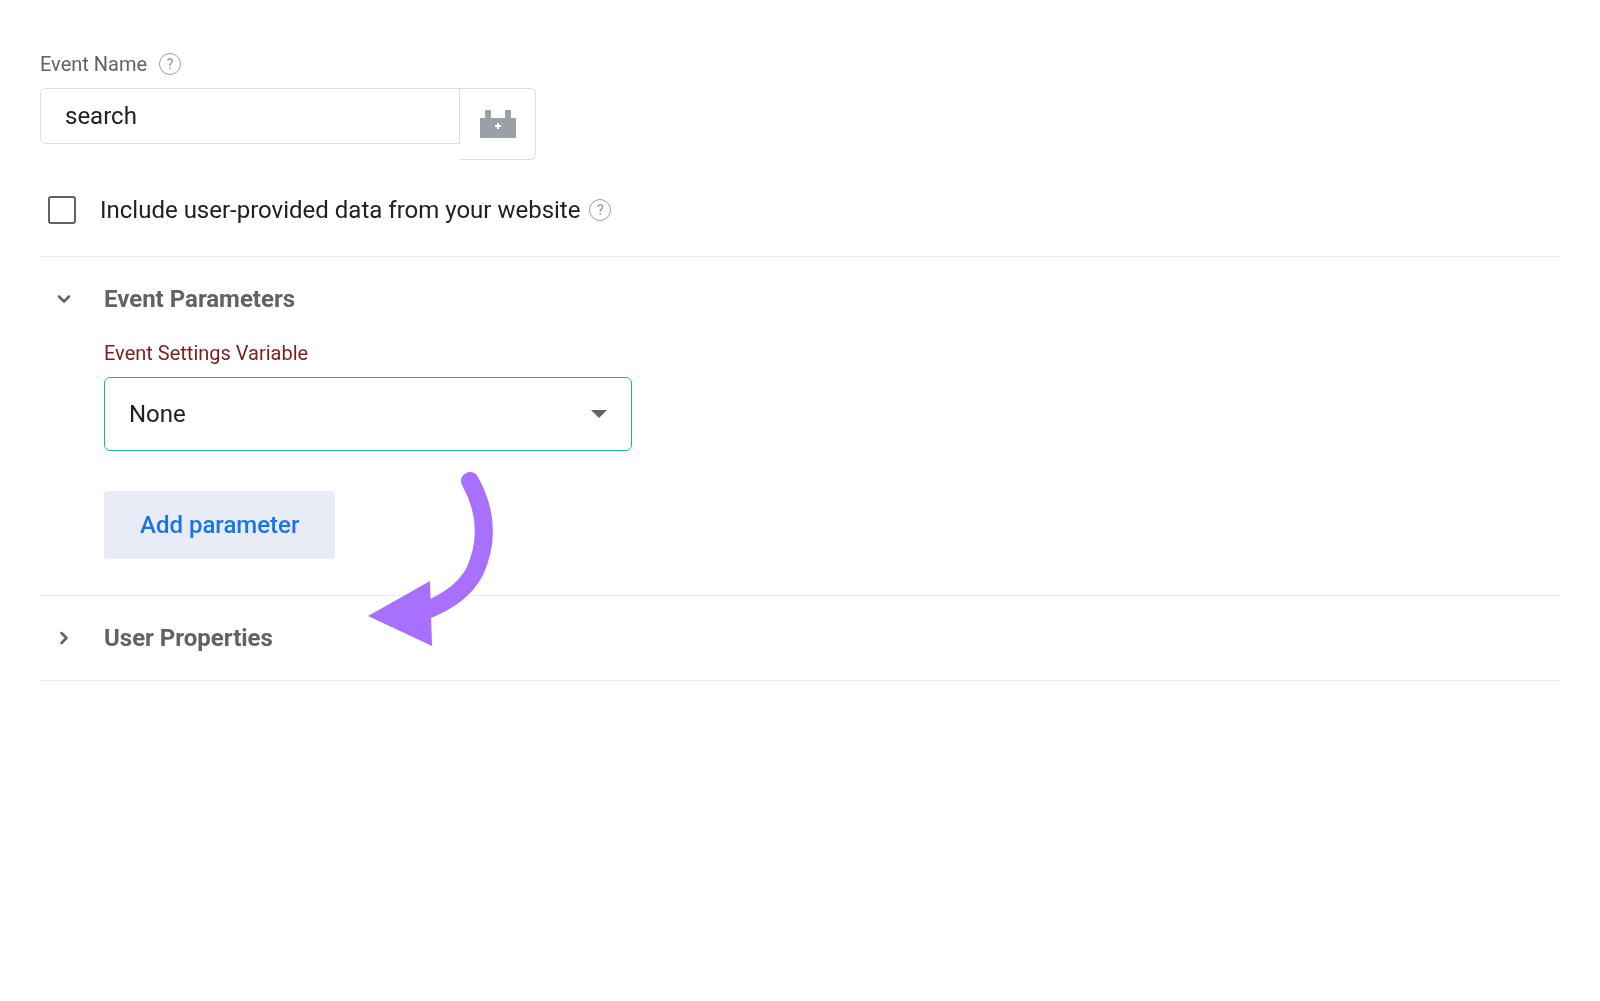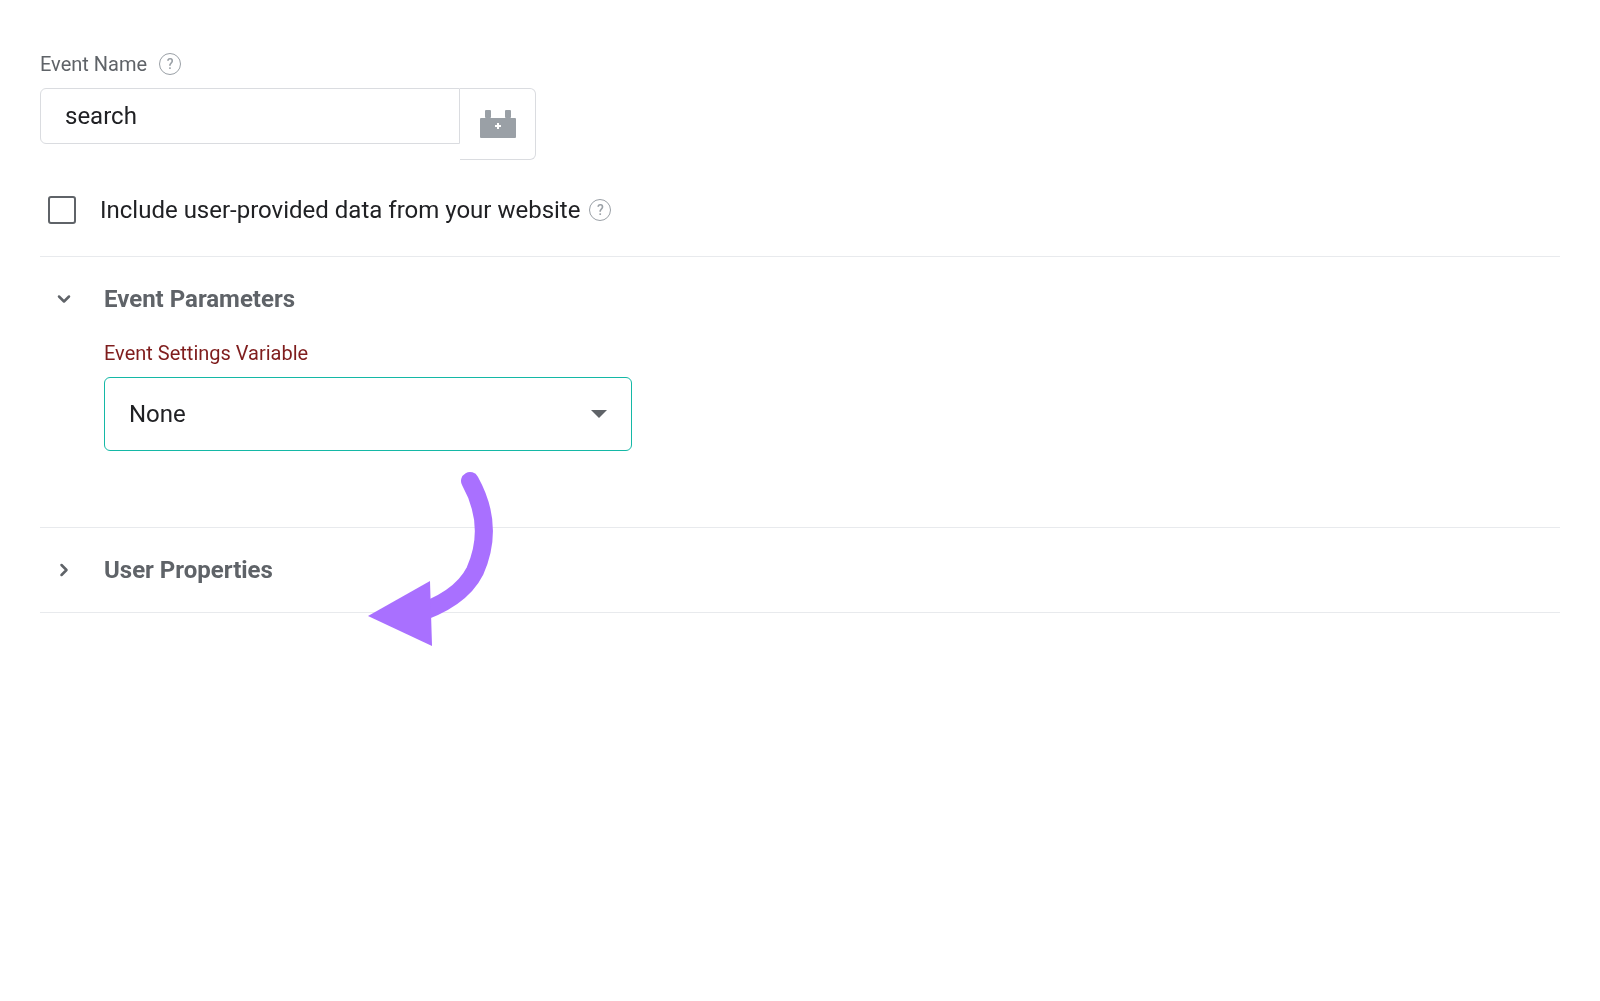--- a/index.html
+++ b/index.html
@@ -213,20 +213,21 @@
   </div>
 
   <div class="section-body" style="position:relative;">
     <div class="sub-label">Event Settings Variable</div>
     <div class="dropdown">
       <span>None</span>
       <span class="dropdown-arrow"></span>
     </div>
 
 
+    <button class="add-parameter-btn">Add parameter</button>
 
     <svg class="arrow-annotation" style="left:300px; top:130px;" width="180" height="180" viewBox="0 0 180 180">
       <path d="M 130 10 Q 155 55 135 100 Q 120 130 70 145" stroke="#a970ff" stroke-width="18" fill="none" stroke-linecap="round"></path>
       <path d="M 28 145 L 90 110 L 92 175 Z" fill="#a970ff"></path>
     </svg>
   </div>
 
   <hr class="section-divider">
 
   <div class="section-header">

